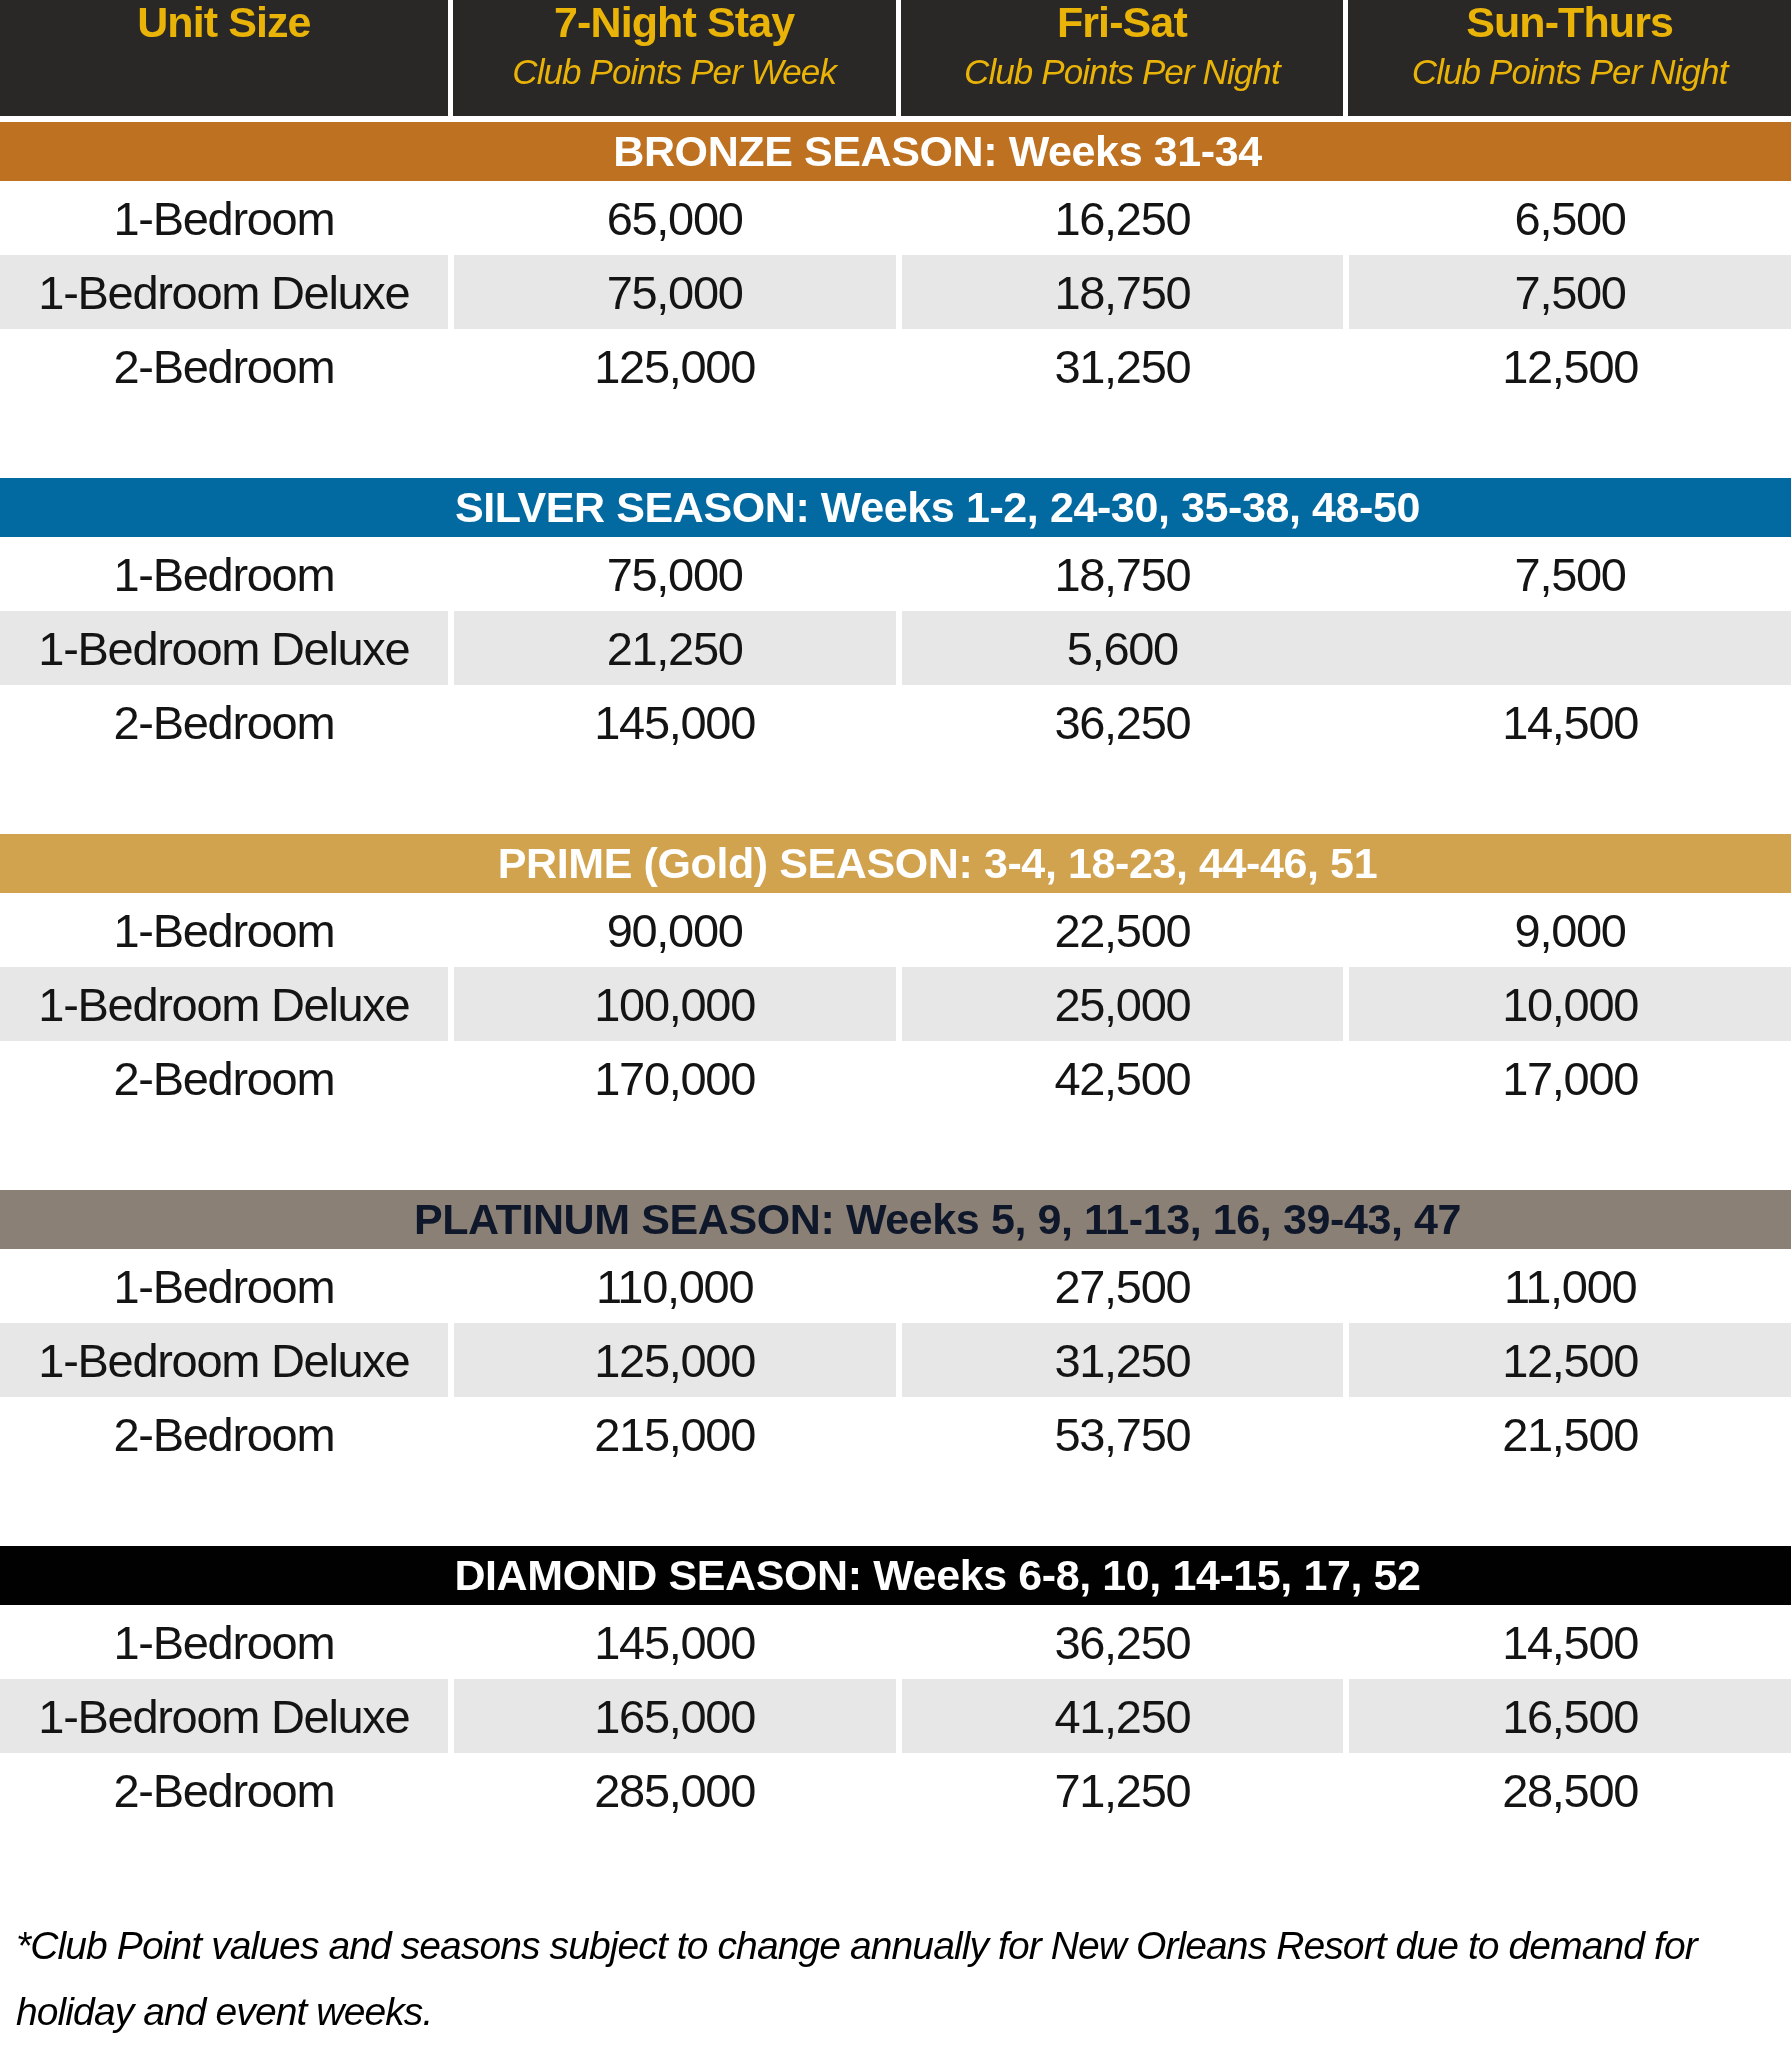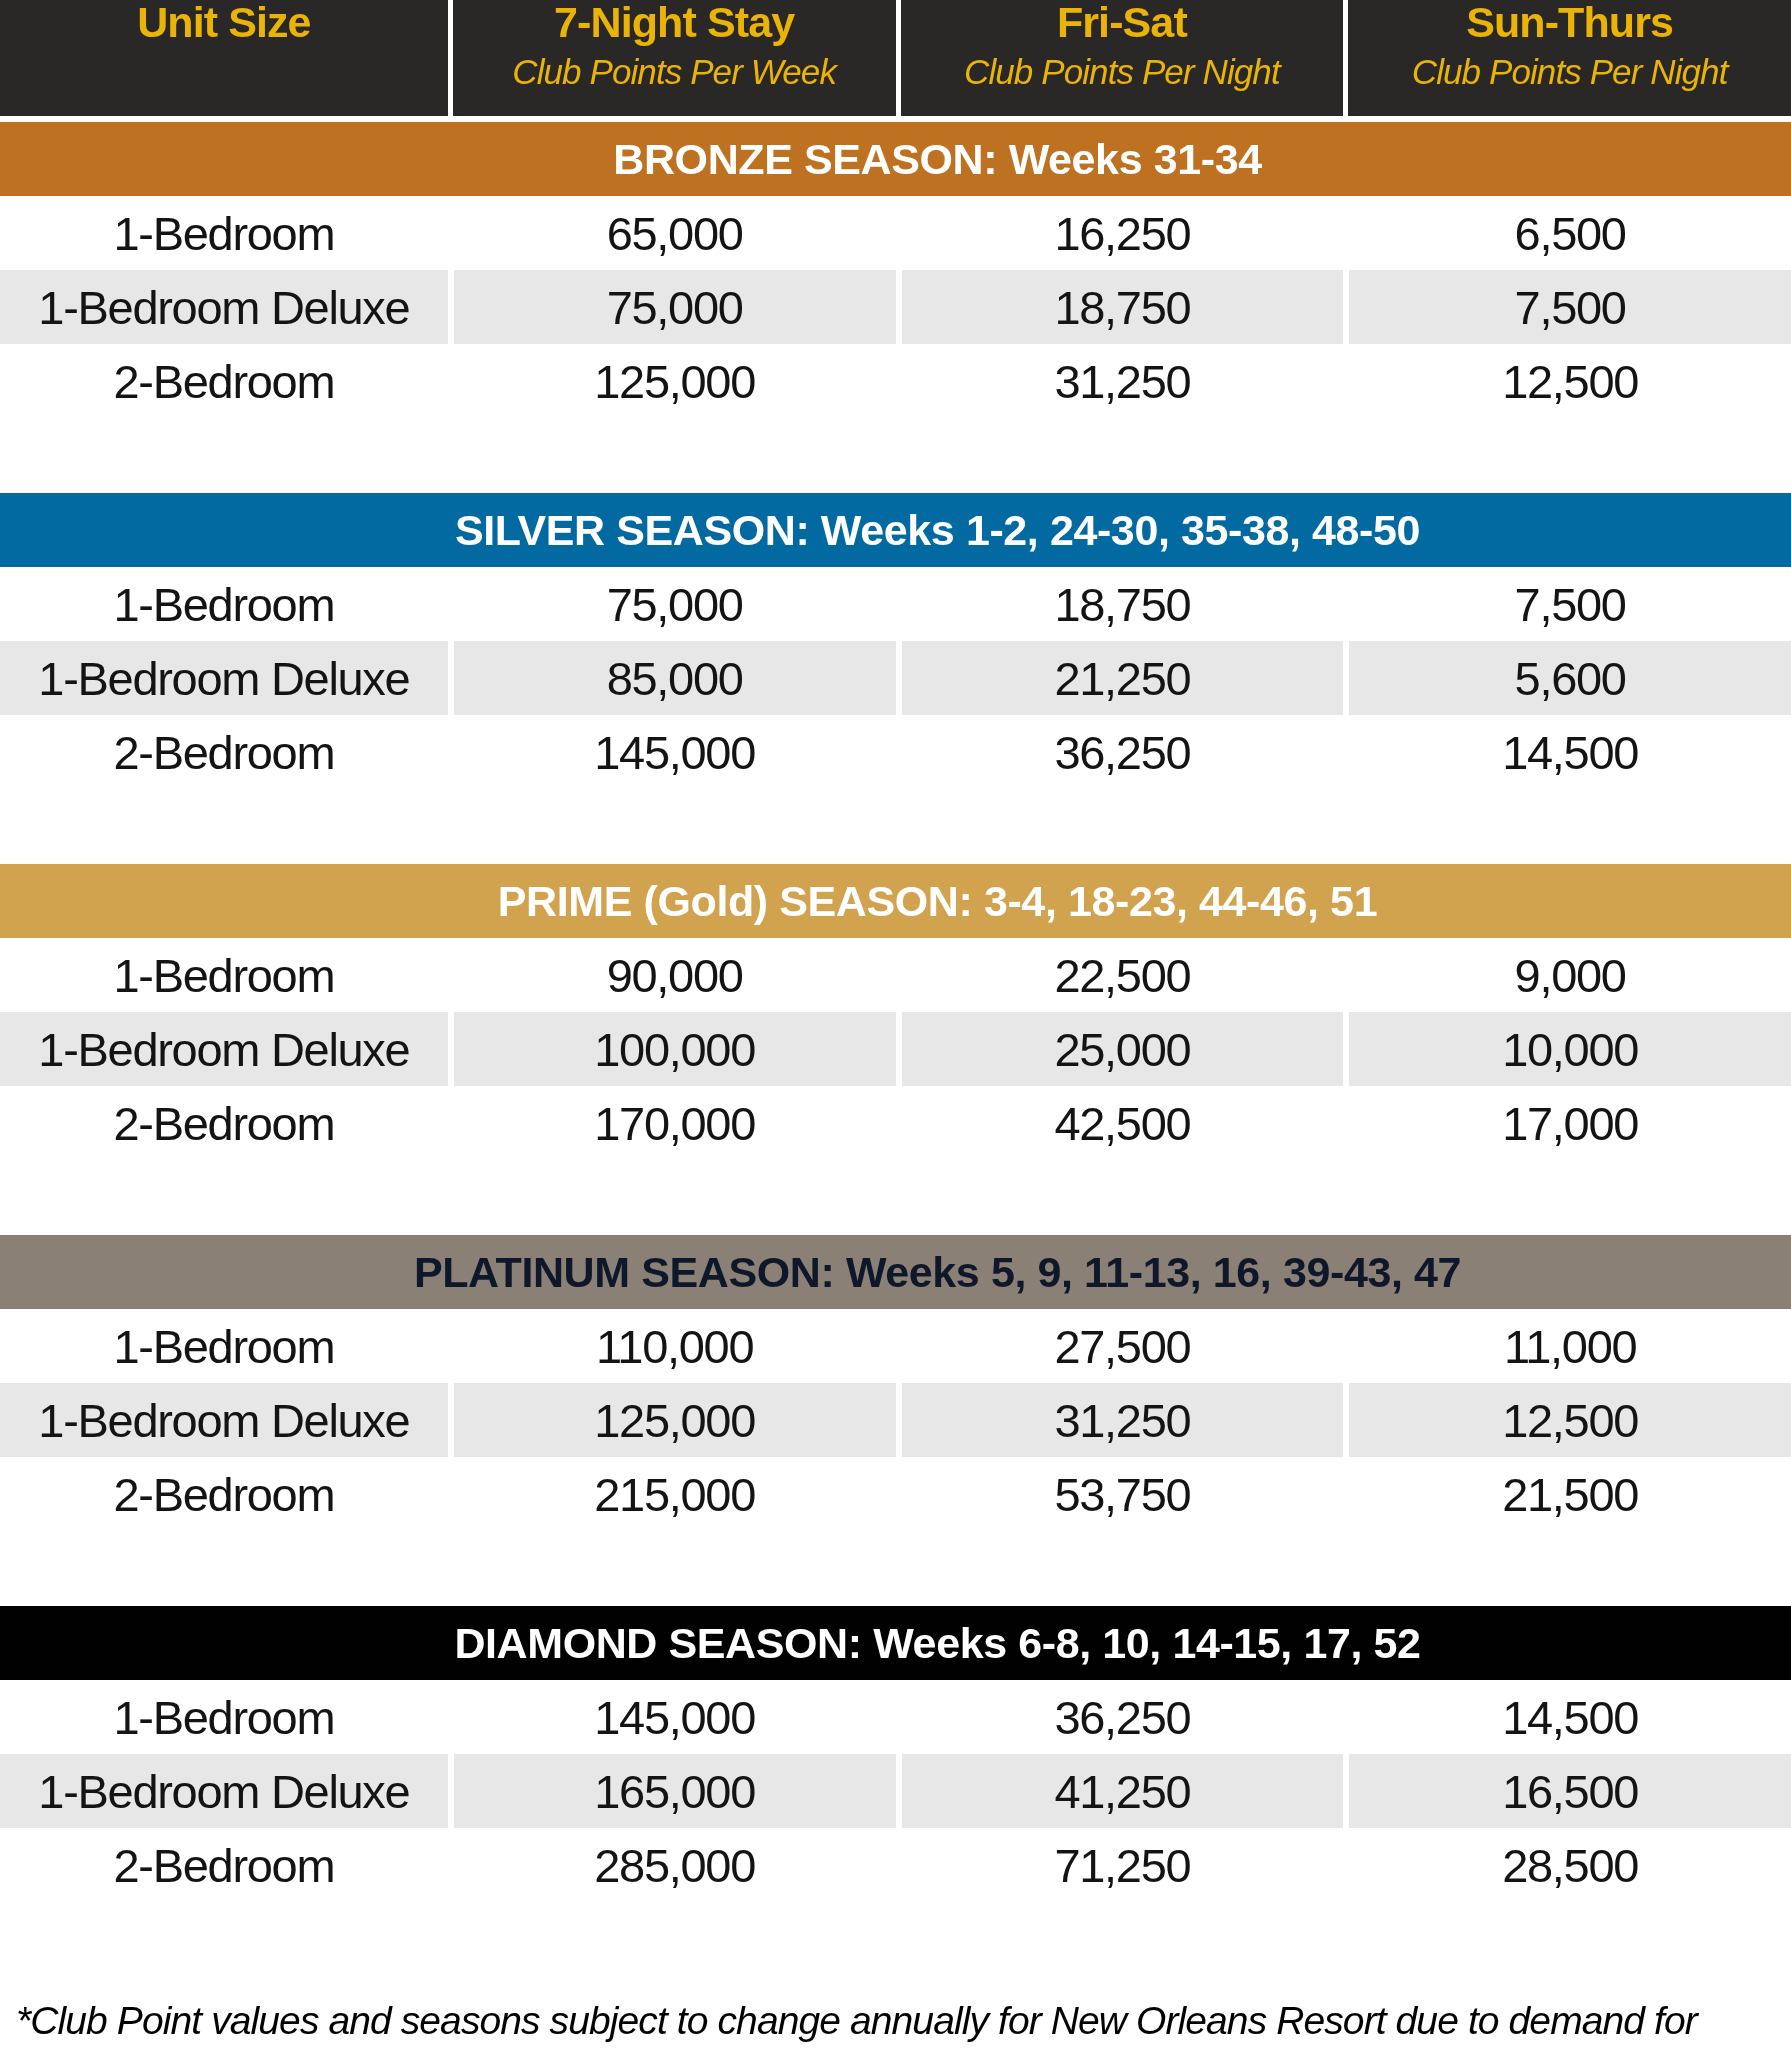--- a/index.html
+++ b/index.html
@@ -19,21 +19,21 @@
     display:flex;flex-direction:column;align-items:center;justify-content:flex-start;
     color:#eab308;box-sizing:border-box;
   }
   .th + .th{border-left:5.4px solid #ffffff;}
   .th .t{font-weight:bold;font-size:43px;letter-spacing:-0.9px;line-height:1.05;}
   .th .s{font-style:italic;font-size:35px;margin-top:7.2px;letter-spacing:-0.9px;font-weight:400;}
 
   
   .season + .season{margin-top:75px;}
   .band{
-    height:74px;display:flex;align-items:center;justify-content:center;
+    height:59px;display:flex;align-items:center;justify-content:center;
     padding-left:84px;box-sizing:border-box;
     color:#ffffff;font-weight:bold;font-size:43px;letter-spacing:-0.4px;
     white-space:nowrap;
   }
   .row{display:grid;grid-template-columns:repeat(4,1fr);height:74px;}
   .row.alt{background:#E8E7E7;}
   .cell{
     display:flex;align-items:center;justify-content:center;
     font-size:47px;letter-spacing:-1.3px;box-sizing:border-box;
   }
@@ -105,21 +105,20 @@
 
   <div class="row">
     <div class="cell">1-Bedroom</div>
     <div class="cell">75,000</div>
     <div class="cell">18,750</div>
     <div class="cell">7,500</div>
   </div>
 
   <div class="row alt">
     <div class="cell">1-Bedroom Deluxe</div>
-    <div class="cell">85,000</div>
     <div class="cell">21,250</div>
     <div class="cell">5,600</div>
   </div>
 
   <div class="row">
     <div class="cell">2-Bedroom</div>
     <div class="cell">145,000</div>
     <div class="cell">36,250</div>
     <div class="cell">14,500</div>
   </div>

